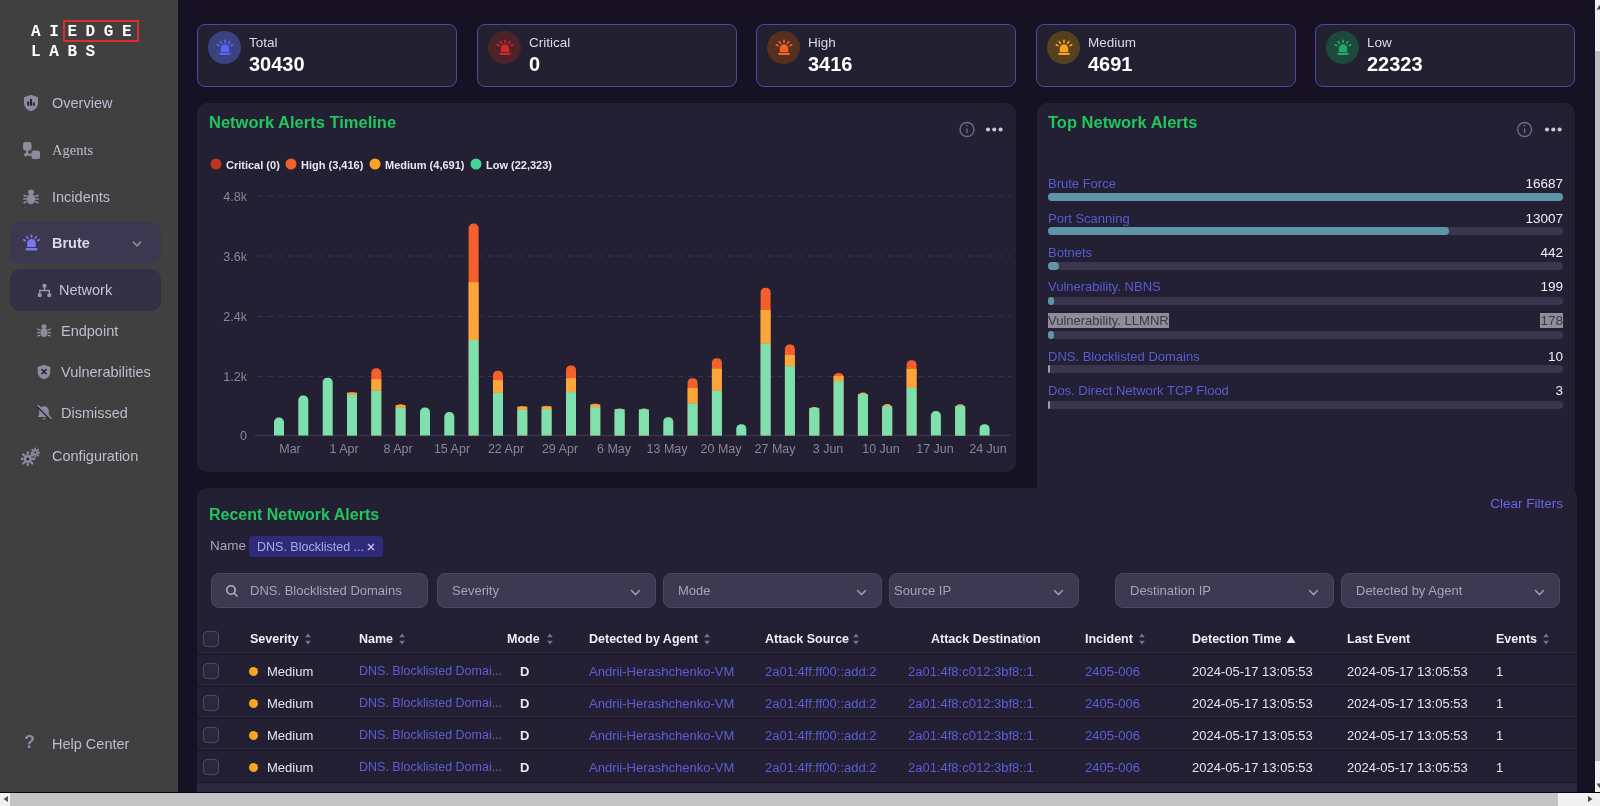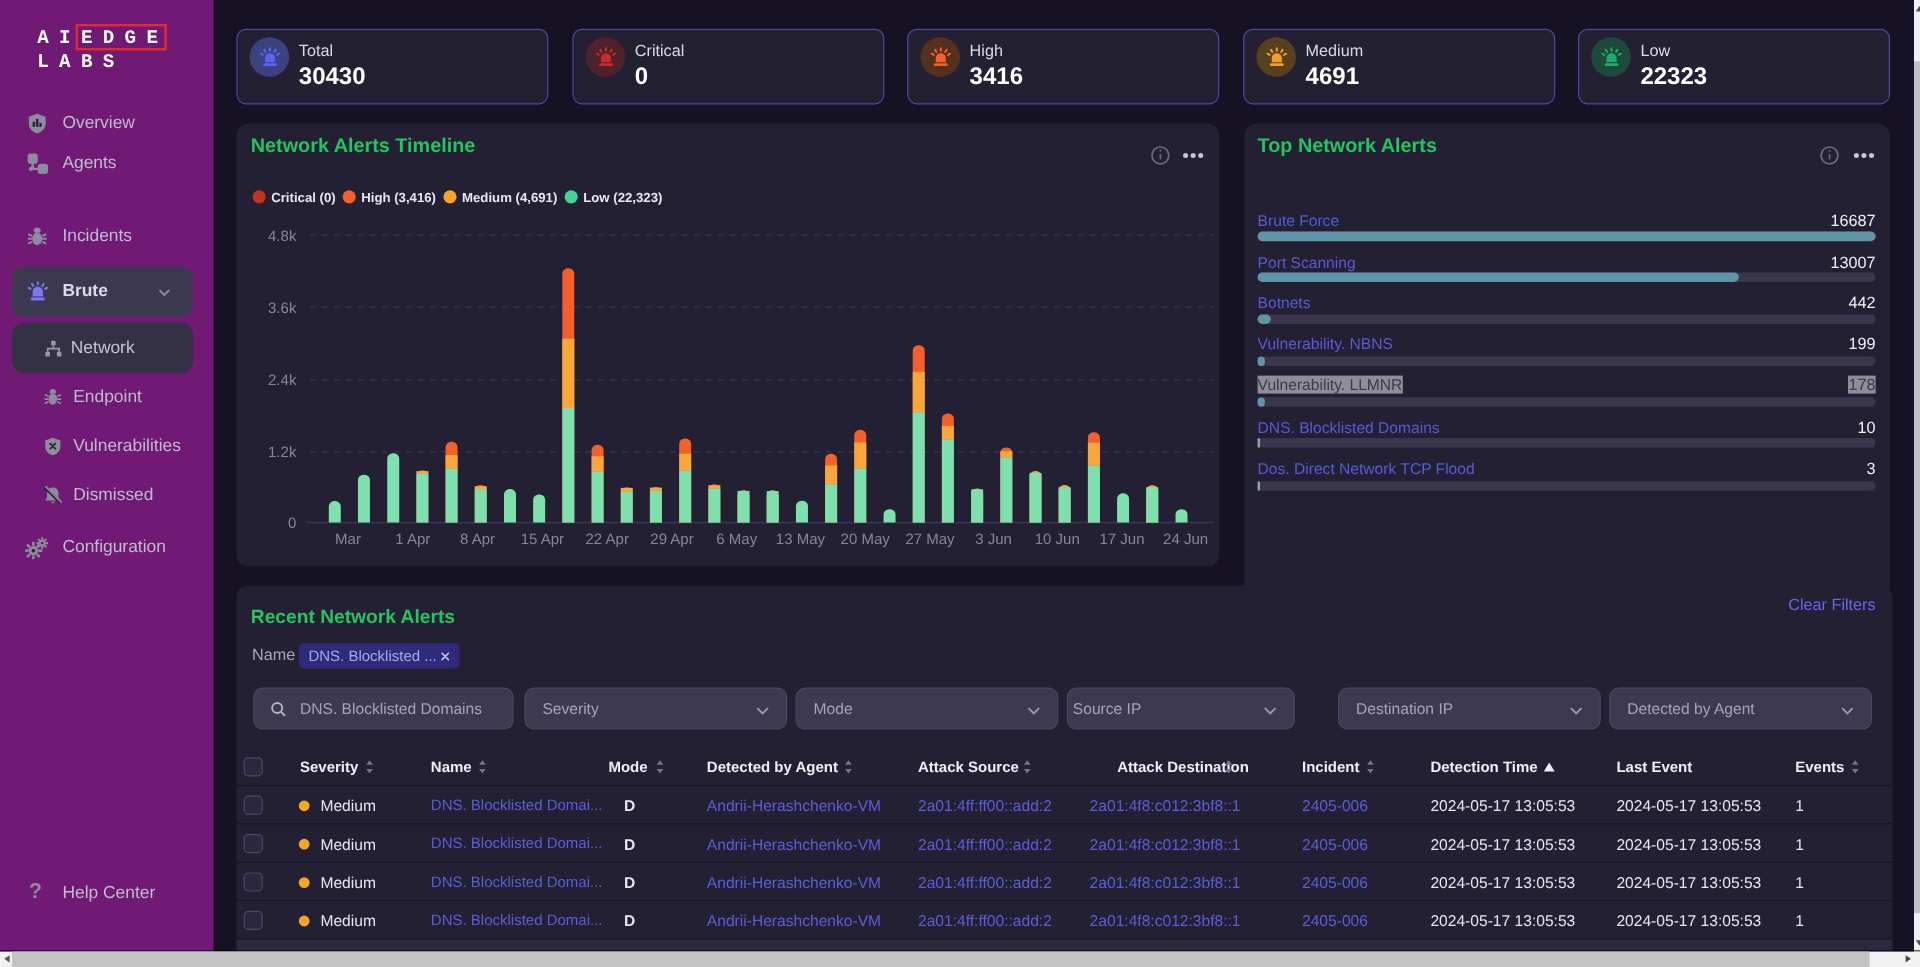--- a/index.html
+++ b/index.html
@@ -1,21 +1,21 @@
 <!DOCTYPE html>
 <html><head>
 <meta charset="utf-8">
 <style>
 * { margin:0; padding:0; box-sizing:border-box; }
 html,body { width:1600px; height:806px; overflow:hidden; background:#161123; font-family:"Liberation Sans", sans-serif; }
 .abs { position:absolute; }
 #page { position:relative; width:1600px; height:806px; background:#161123; }
 
 
-#sidebar { position:absolute; left:0; top:0; width:178px; height:793px; background:#701a75; }
+#sidebar { position:absolute; left:0; top:0; width:178px; height:793px; background:#404040; }
 .logo { position:absolute; left:31px; top:22px; font-family:"Liberation Mono", monospace; font-weight:bold; color:#ffffff; font-size:16px; letter-spacing:8.6px; line-height:20px; white-space:nowrap; }
 .logobox { position:absolute; left:63px; top:20px; width:76px; height:22px; border:2px solid #e22c2c; }
 .nav-item { position:absolute; left:0; width:178px; height:38px; display:flex; align-items:center; }
 .nav-item .lb { position:absolute; left:52px; font-size:14.5px; color:#bfbccd; font-weight:500; }
 .nav-rect { position:absolute; left:10px; width:151px; height:42px; border-radius:10px; }
 .alerts-rect { background:#3b3850; }
 .network-rect { background:#343045; }
 svg.icn { display:block; }
 
 
@@ -68,21 +68,21 @@
         <path d="M9 0.8 L16 3.3 V8.8 C16 13.3 13 16 9 17.2 C5 16 2 13.3 2 8.8 V3.3 Z"></path>
         <g fill="#282339">
             <rect x="5.2" y="7.5" width="2" height="4.2"></rect>
             <rect x="8" y="5" width="2" height="6.7"></rect>
             <rect x="10.8" y="8.5" width="2" height="3.2"></rect>
           </g>
       </svg>
       <div class="lb">Overview</div>
     </div>
 
-    <div class="nav-item" style="top:117px;">
+    <div class="nav-item" style="top:131px;font-family:Liberation Serif, serif;">
       <svg class="icn abs" style="left:22px;" width="18" height="18" viewBox="0 0 18 18" fill="none" stroke="#8f8b9e" stroke-width="2">
         <rect x="2" y="2" width="6.5" height="6.5" rx="1.5" fill="#8f8b9e"></rect>
         <rect x="10.5" y="10.5" width="6.5" height="6.5" rx="1.5" fill="#8f8b9e"></rect>
         <path d="M5.2 8.5 v3.2 a2 2 0 0 0 2 2 h3.3"></path>
         <circle cx="3.8" cy="13.8" r="1.8" fill="#8f8b9e" stroke="none"></circle>
       </svg>
       <div class="lb">Agents</div>
     </div>
 
     <div class="nav-item" style="top:178px;">

